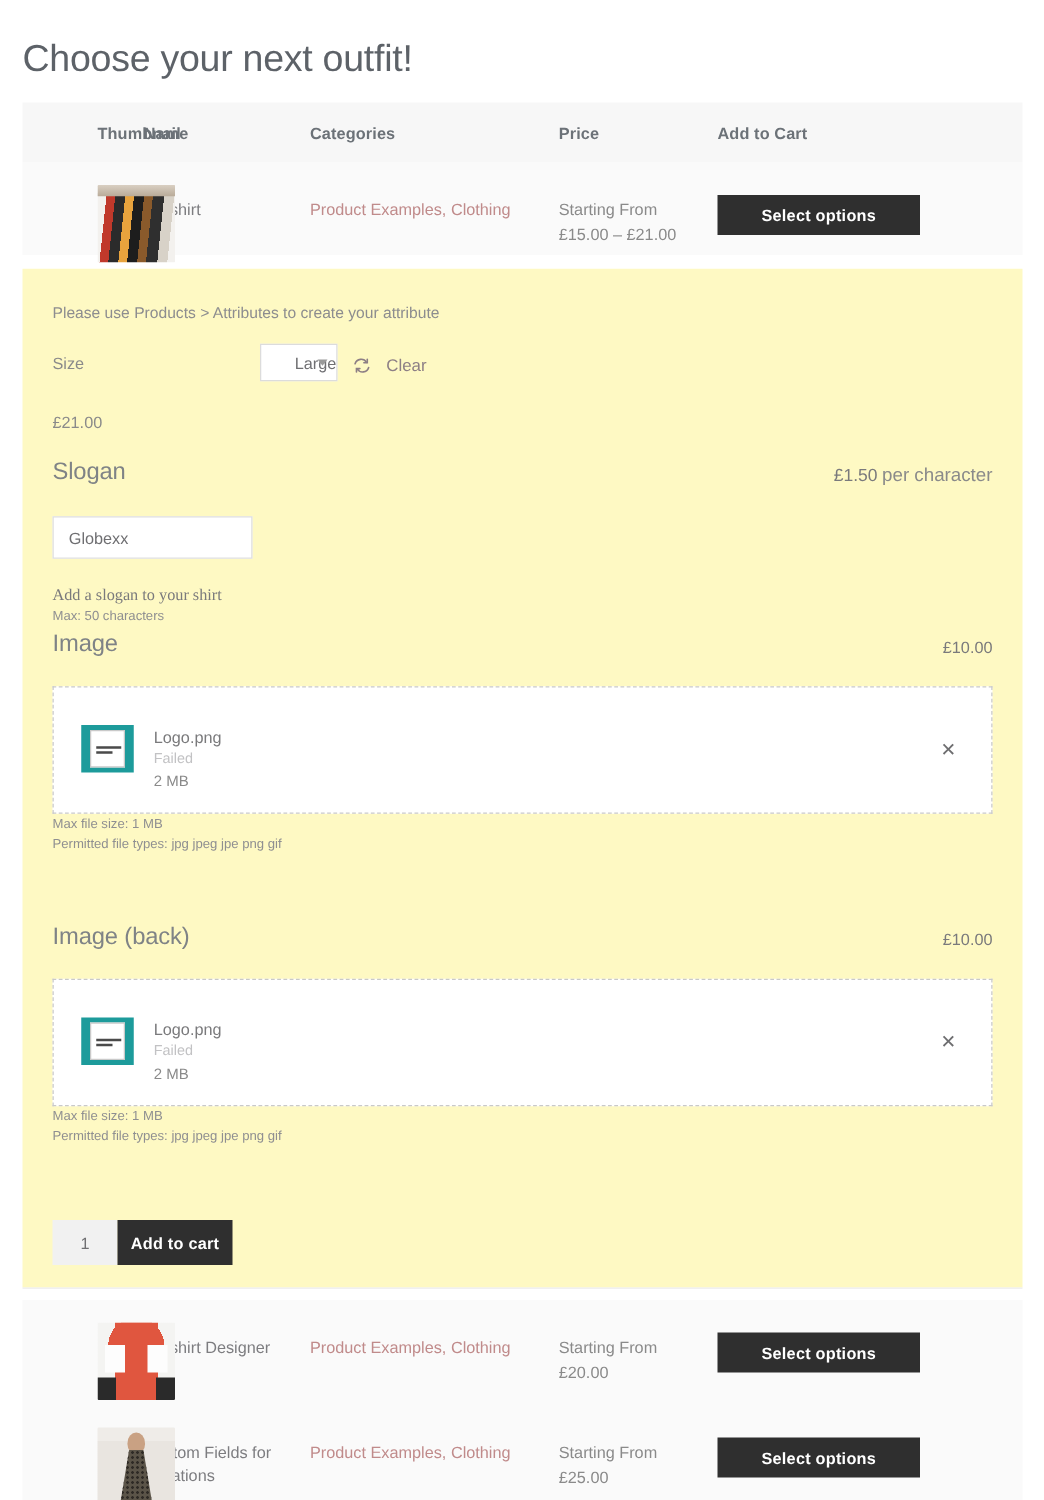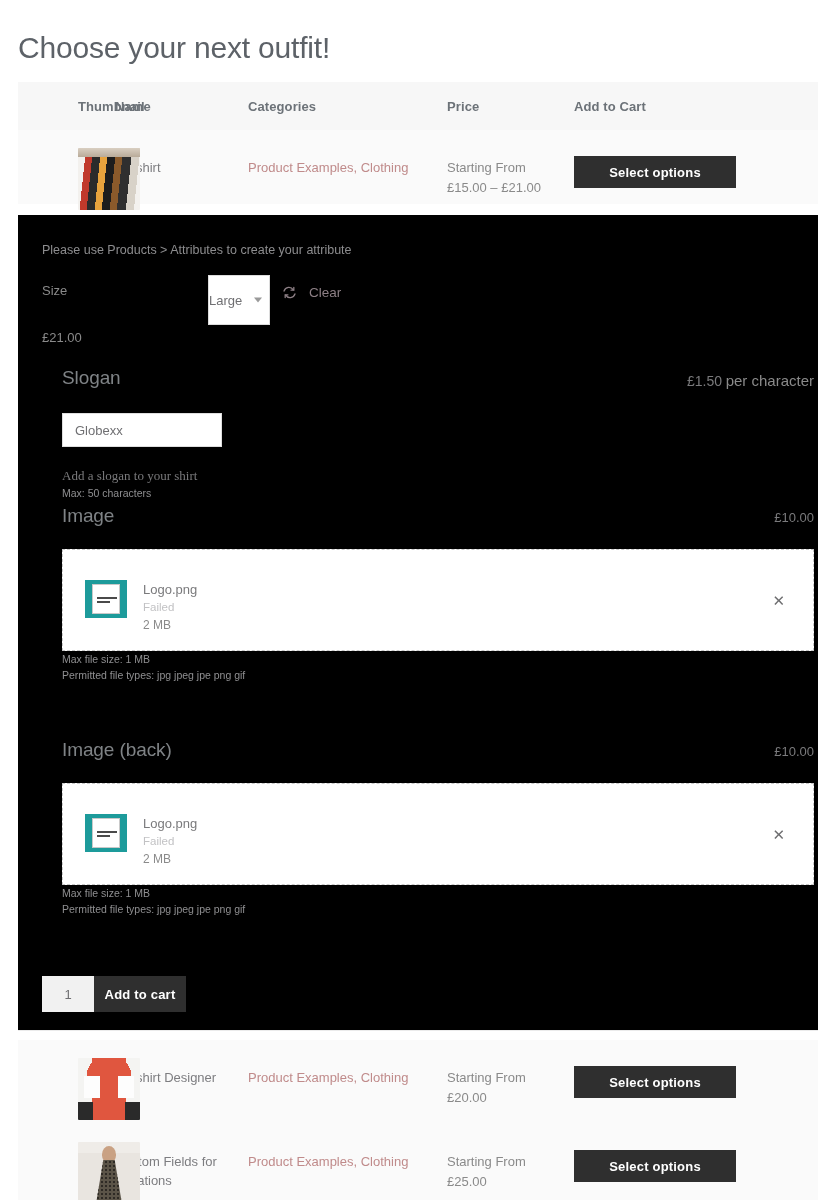--- a/index.html
+++ b/index.html
@@ -94,55 +94,55 @@
     display: inline-flex; align-items: center; justify-content: center;
     background: #2f2f2f; color: #fff;
     font-size: 13px; font-weight: 700; letter-spacing: .2px;
     border: none; cursor: pointer;
   }
   .btn-select { width: 162px; height: 32px; }
 
   
   .variation-panel {
     position: absolute; left: 18px; top: 215px; width: 800px; height: 815px;
-    background: #000000;
+    background: #fef9c3;
   }
   .vp-inner { position: relative; width: 800px; padding: 0 24px; }
 
   .attr-note {
     position:absolute; left: 24px; top: 28px;
     font-size: 12.5px; color: #8d8d8f;
   }
   .attr-row { position:absolute; left:24px; top: 60px; width: 752px; height: 44px; }
   .attr-label { position:absolute; left:0; top: 8px; font-size: 13px; color:#8a8a8a; }
   .select-wrap {
     position:absolute; left: 166px; top: 0;
-    width: 62px; height: 50px; background:#fff;
+    width: 62px; height: 30px; background:#fff;
     border: 1px solid #dcdcdc;
-    display:flex; align-items:center; justify-content:flex-start;
+    display:flex; align-items:center; justify-content:flex-end;
     font-size: 13px; color:#6f6f72; cursor:pointer;
   }
   .select-wrap .caret {
     position:absolute; right: 7px; top: 50%; transform: translateY(-50%);
     width:0;height:0;border-left:4px solid transparent;border-right:4px solid transparent;
     border-top:5px solid #9a9a9a;
   }
   .clear-link {
     position:absolute; left: 240px; top: 10px;
     display:flex; align-items:center; gap:12px;
     font-size: 13.5px; color:#8d7f85; text-decoration:none; cursor:pointer;
   }
   .clear-link svg { display:block; }
 
   .variation-price {
     position:absolute; left: 24px; top: 115px;
     font-size: 13px; color: #8a8a8a;
   }
 
-  .field-block { position:absolute; left: 24px; width: 752px; margin-left: 20px; }
+  .field-block { position:absolute; left: 24px; width: 752px; }
   .field-head { position: relative; height: 30px; }
   .field-title {
     font-size: 19px; font-weight: 300; color: #7f8386; letter-spacing: -0.1px;
   }
   .field-price {
     position:absolute; right: 0; top: 5px;
     font-size: 13px; color: #7a7a7c;
   }
   .field-price .big { font-size: 14px; }
   .field-price .unit { font-size: 15px; color:#8a8a8a; }

